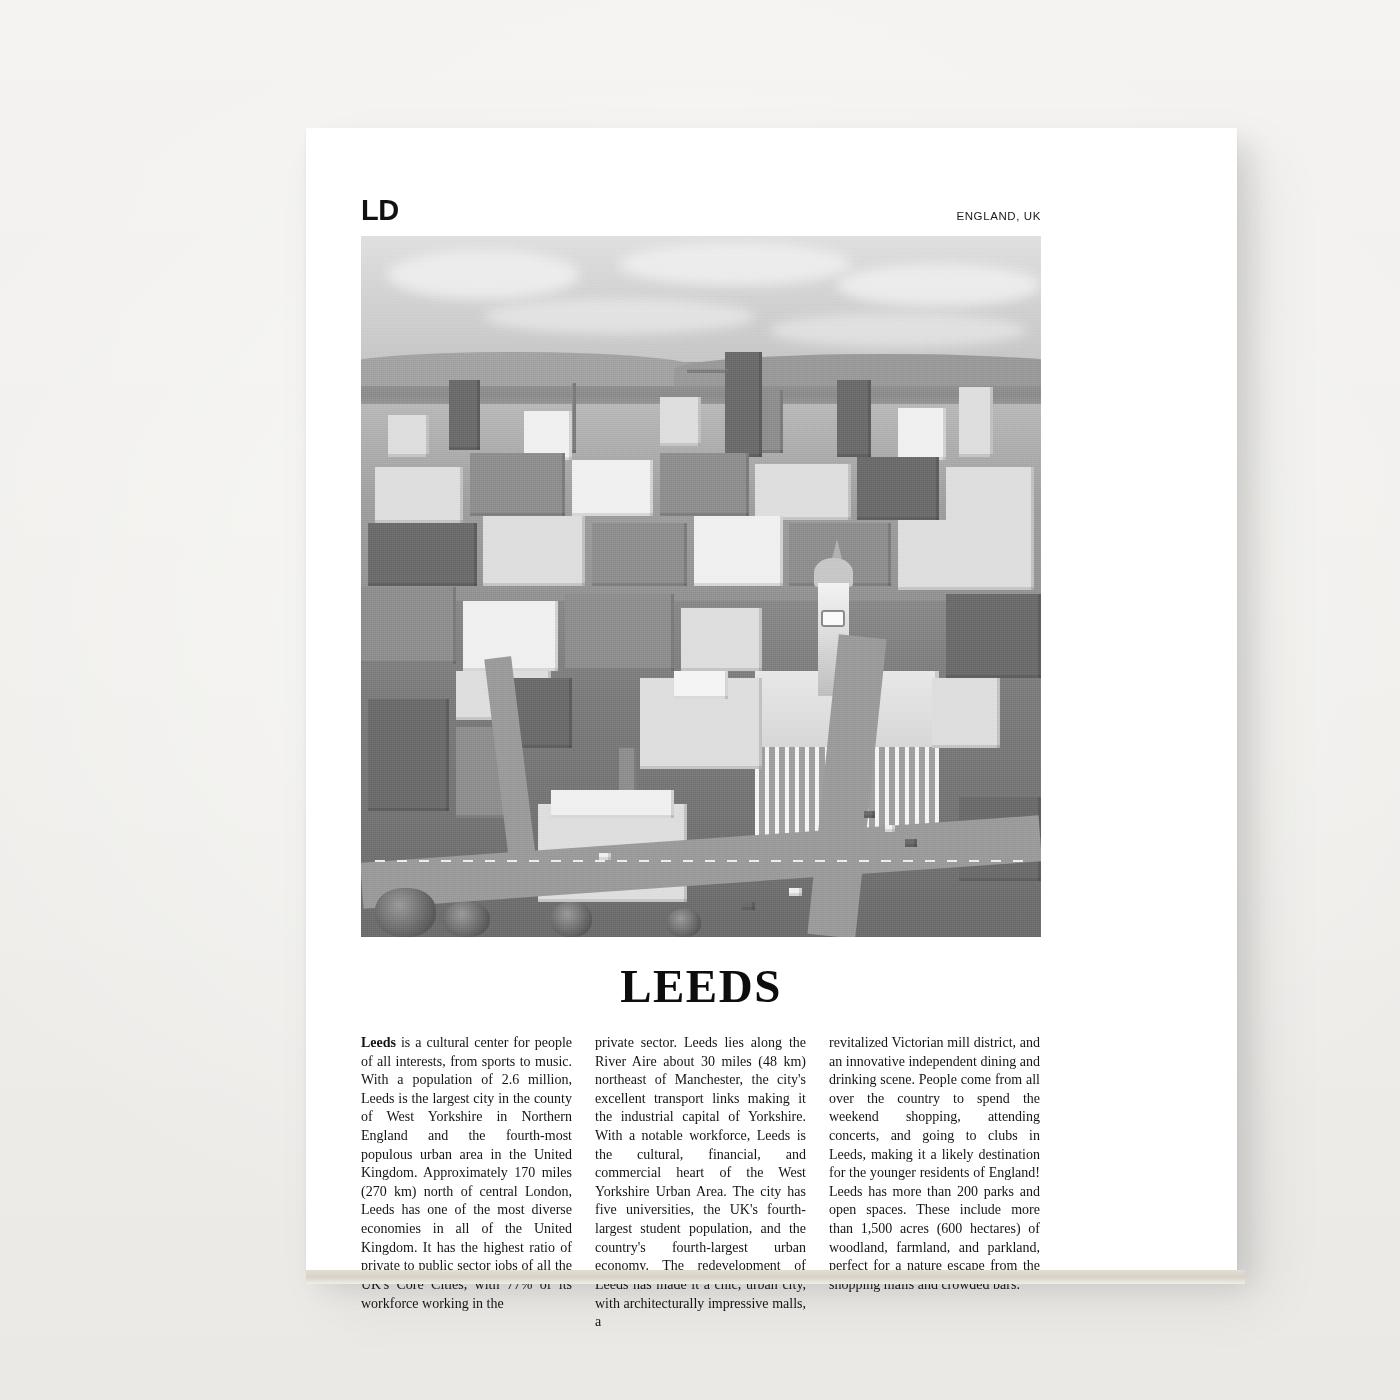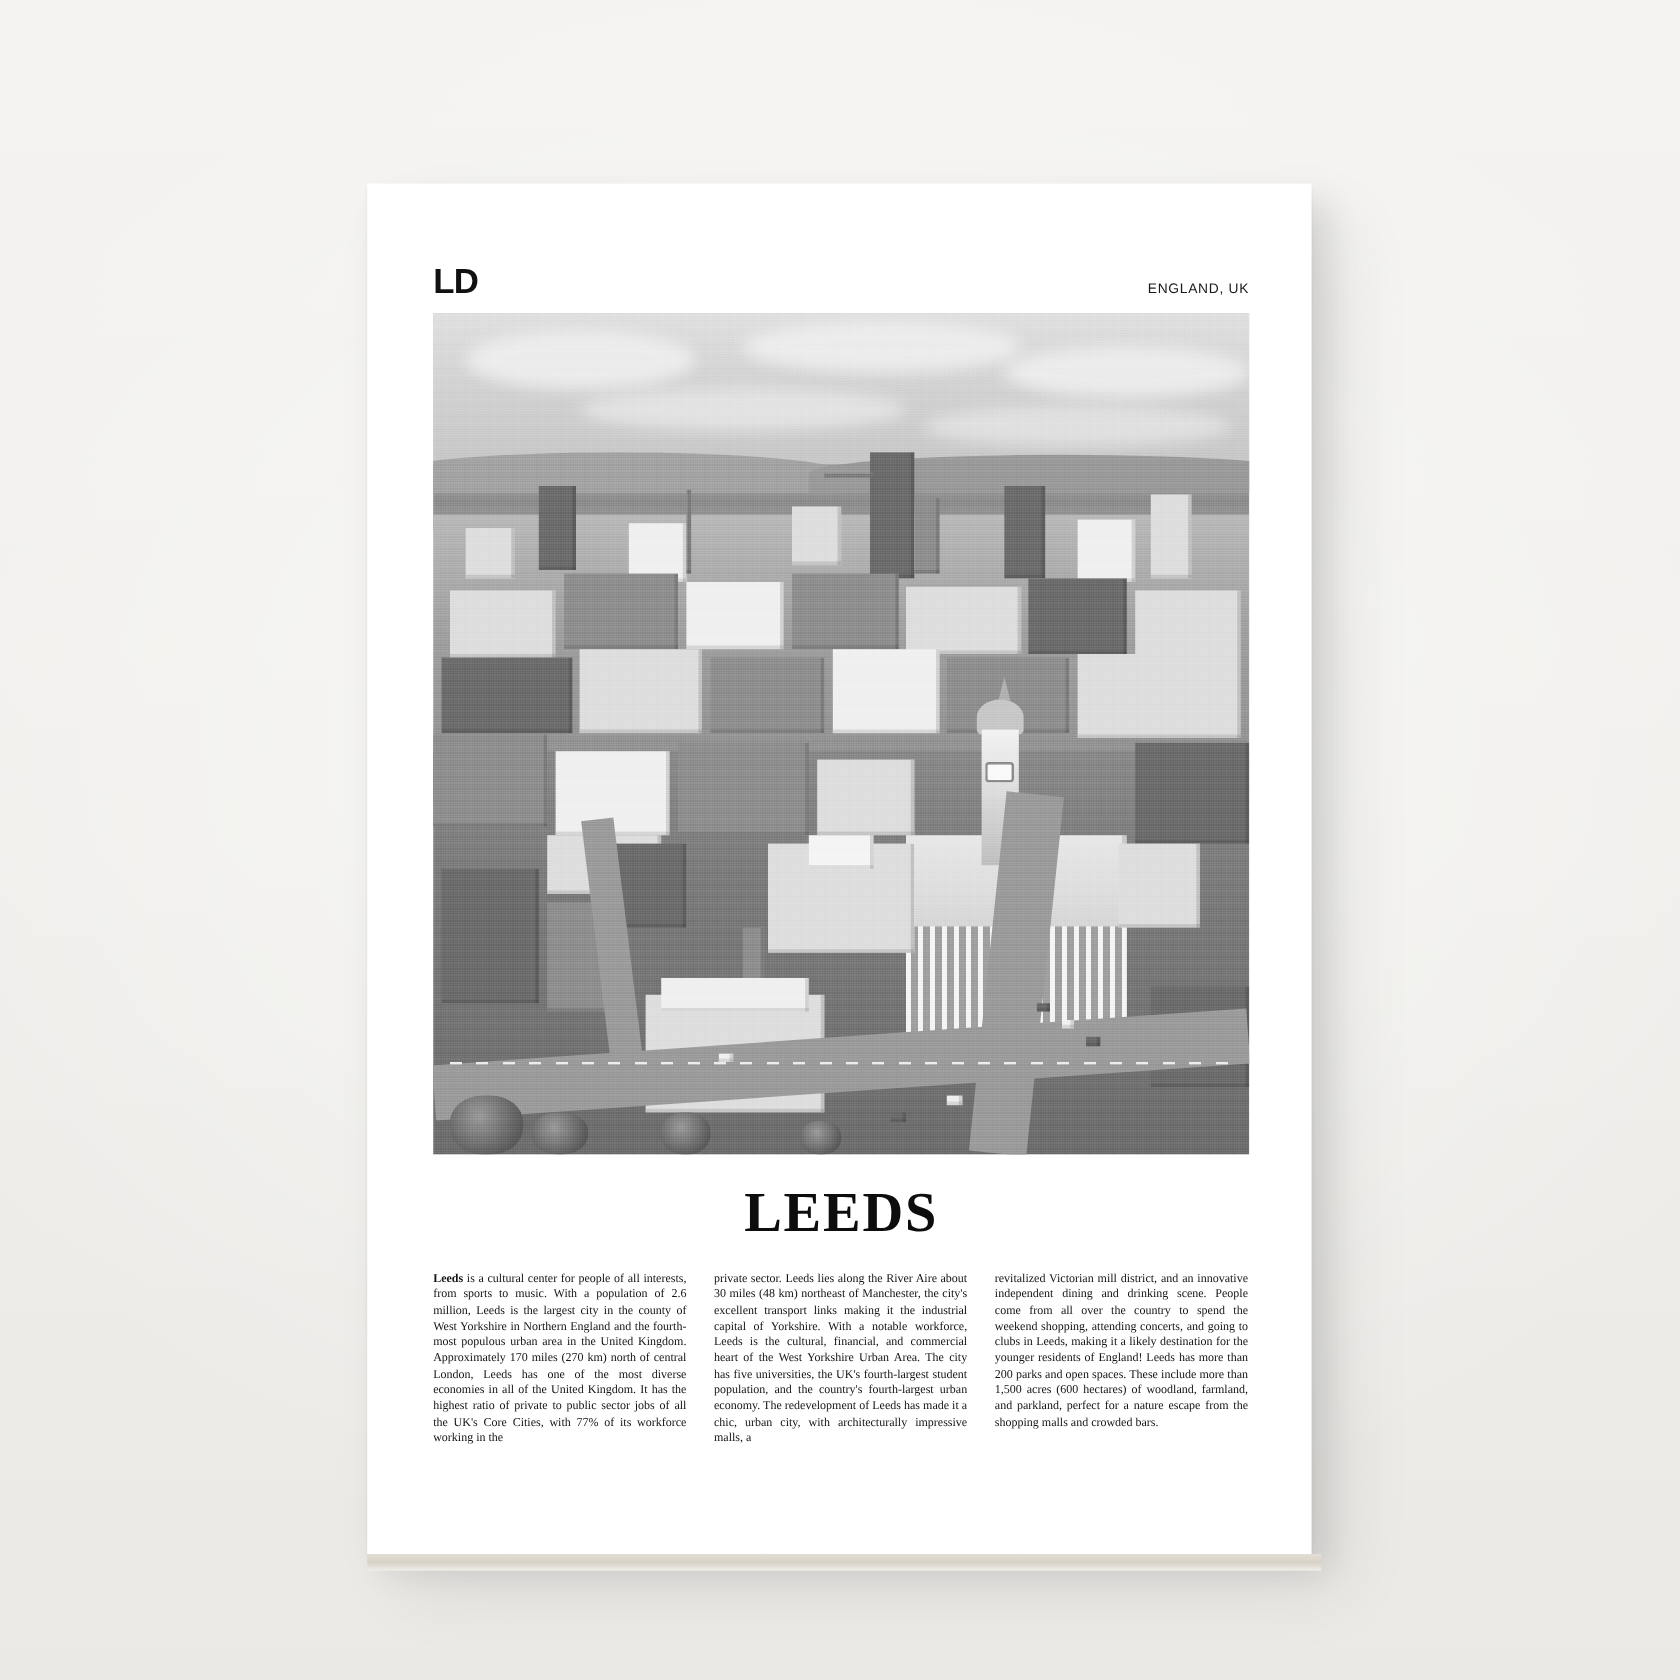--- a/index.html
+++ b/index.html
@@ -27,22 +27,22 @@
     inset: 0;
     background:
       radial-gradient(ellipse 90% 70% at 50% 45%, rgba(255,255,255,0.55), rgba(255,255,255,0) 70%),
       linear-gradient(180deg, #f4f3f1 0%, #efeeeb 55%, #eae9e6 100%);
     pointer-events: none;
   }
 
   .poster {
     position: absolute;
     left: 306px;
-    top: 153px;
-    width: 787px;
+    top: 128px;
+    width: 931px;
     height: 1142px;
     background: #ffffff;
     box-shadow:
       0 2px 3px rgba(0,0,0,0.05),
       14px 16px 26px rgba(0,0,0,0.10),
       28px 30px 60px rgba(0,0,0,0.07);
   }
   
   .poster:after {
     content: "";
@@ -262,21 +262,21 @@
 
   
   .columns {
     display: flex;
     gap: 23px;
     margin-top: 24px;
   }
   .col {
     width: 211px;
     font-family: "Liberation Serif", serif;
-    font-size: 10px;
+    font-size: 14px;
     line-height: 1.33;
     text-align: justify;
     color: #141414;
     hyphens: auto;
     -webkit-hyphens: auto;
   }
   .col b { font-weight: bold; }
 </style>
 </head>
 <body>

